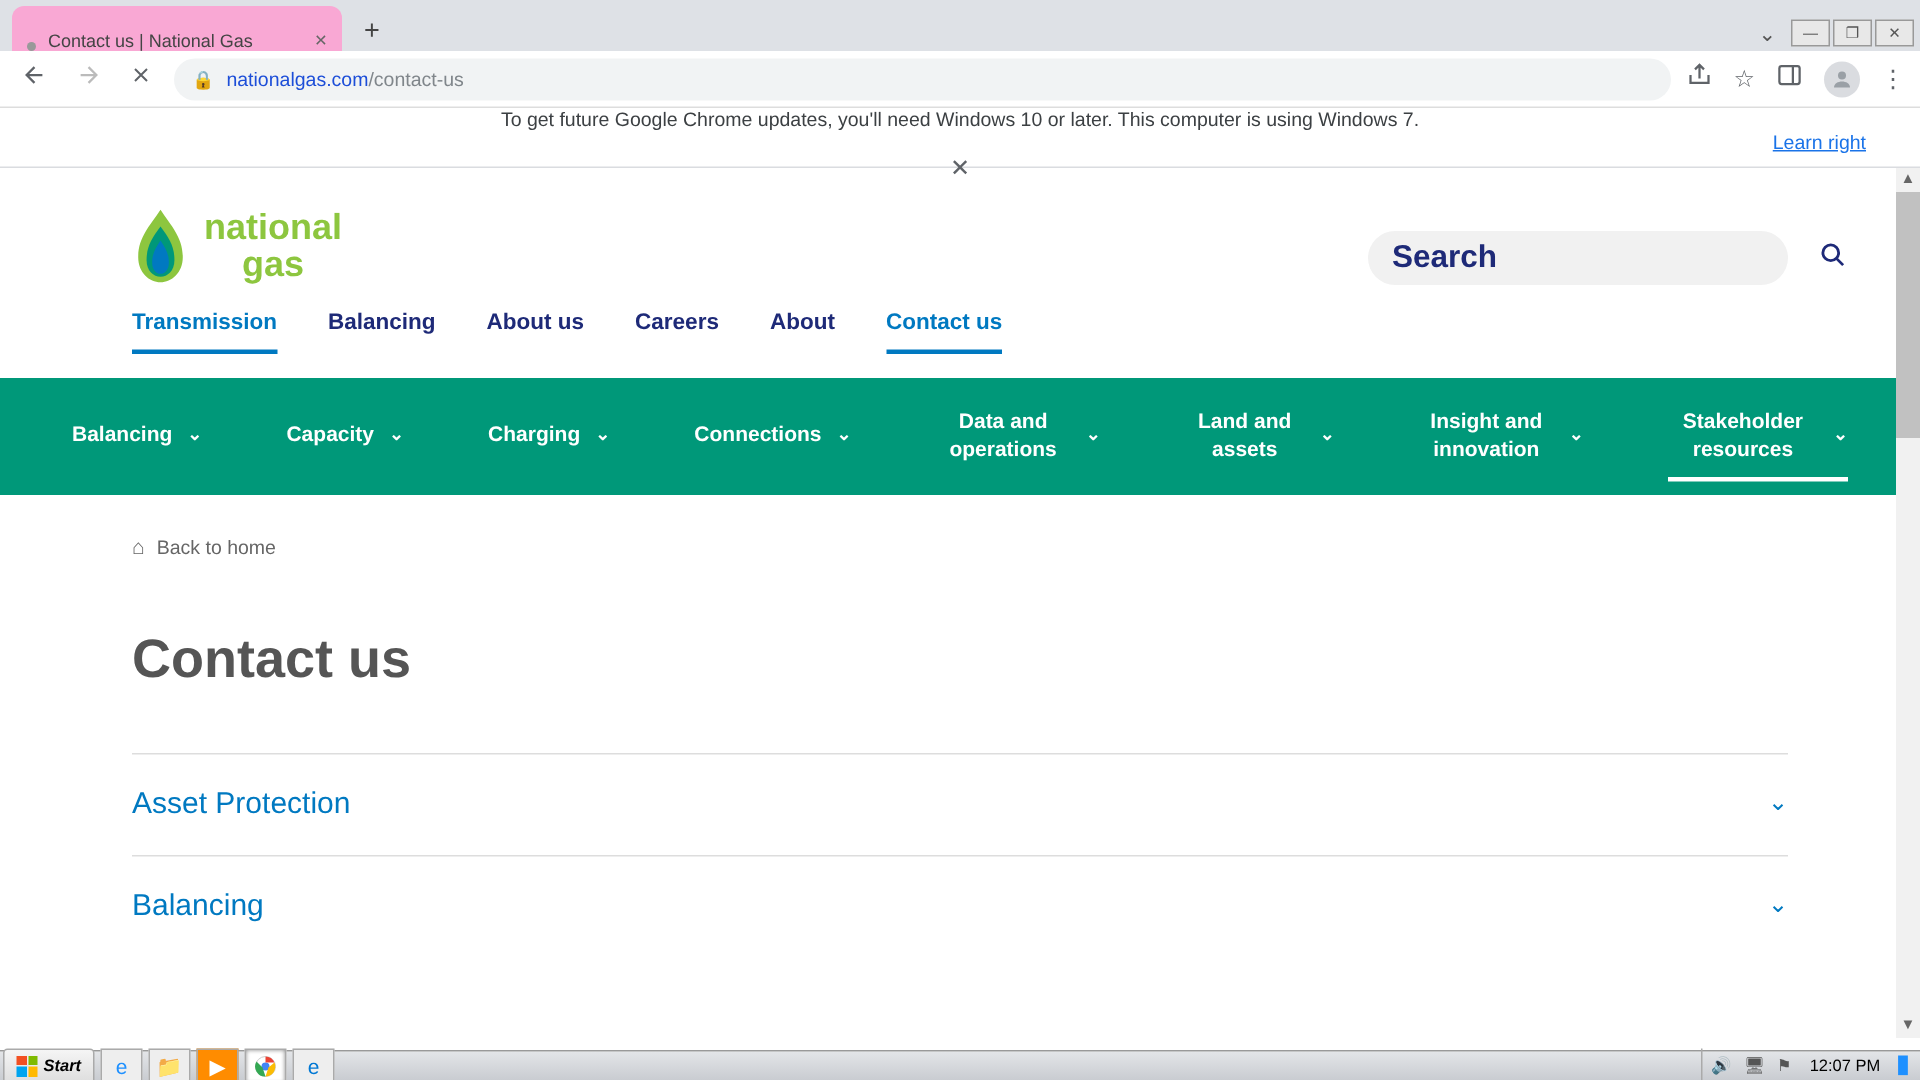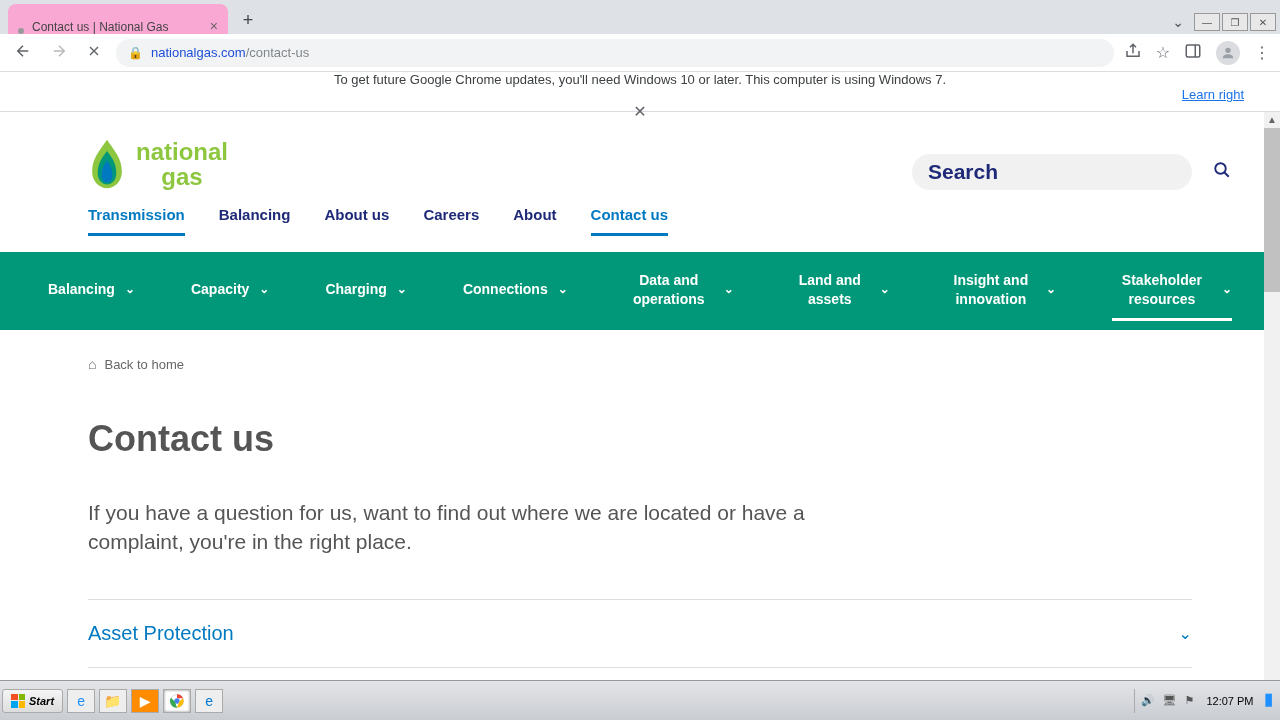--- a/index.html
+++ b/index.html
@@ -56,37 +56,37 @@
 .nav2-item.active { border-bottom-color: #fff; }
 .chev-down { font-size: 12px; }
 
 .breadcrumb { margin-top: 26px; display: flex; align-items: center; gap: 8px; color: #666; font-size: 13px; cursor: pointer; }
 .home-icon { font-size: 14px; }
 
 h1 { font-size: 36px; color: #555; font-weight: 700; margin-top: 46px; }
 .intro { font-size: 21px; color: #555; margin-top: 38px; max-width: 760px; line-height: 1.4; }
 
 .accordion { margin-top: 42px; }
-.acc-item { border-top: 1px solid #ddd; padding: 22px 0; display: flex; justify-content: space-between; align-items: center; cursor: pointer; }
+.acc-item { border-top: 1px solid #ddd; padding: 22px 0; display: flex; justify-content: space-between; cursor: pointer; }
 .acc-title { color: #0079c1; font-size: 20px; }
 .acc-chev { color: #0079c1; font-size: 16px; }
 
 .status-link { position: absolute; bottom: 0; left: 0; background: #ebebeb; border: 1px solid #ccc; border-left: none; border-bottom: none; padding: 2px 6px; font-size: 11px; color: #444; }
 
 .watermark { position: absolute; right: 30px; bottom: 20px; font-size: 40px; font-weight: 700; color: rgba(200,200,200,0.35); letter-spacing: 2px; display: flex; align-items: center; gap: 6px; pointer-events: none; }
 .watermark-tri { width: 0; height: 0; border-left: 24px solid rgba(200,200,200,0.35); border-top: 16px solid transparent; border-bottom: 16px solid transparent; }
 
 .scrollbar { position: absolute; right: 0; top: 112px; width: 16px; height: 580px; background: #f1f1f1; }
 .scroll-thumb { width: 100%; height: 180px; background: #c1c1c1; }
 .scroll-arrow { position: absolute; width: 16px; height: 16px; background: #f1f1f1; text-align: center; font-size: 10px; color: #666; line-height: 16px; }
 .scroll-arrow.up { top: 0; }
 .scroll-arrow.down { bottom: 0; }
 
 
-.taskbar { position: absolute; bottom: 0; left: 0; right: 0; height: 40px; background: linear-gradient(#e3e5e8, #c9ccd1); border-top: 1px solid #999; display: flex; align-items: center; font-size: 11px; }
+.taskbar { position: absolute; bottom: 0; left: 0; right: 0; height: 20px; background: linear-gradient(#e3e5e8, #c9ccd1); border-top: 1px solid #999; display: flex; align-items: center; font-size: 11px; }
 .start-btn { height: 24px; padding: 0 8px; margin: 0 2px; background: linear-gradient(#f5f5f5,#ddd); border: 1px solid #aaa; border-radius: 3px; display: flex; align-items: center; gap: 4px; font-weight: 700; font-style: italic; cursor: pointer; }
 .win-flag { width: 14px; height: 14px; display: grid; grid-template-columns: 1fr 1fr; grid-template-rows: 1fr 1fr; gap: 1px; }
 .win-flag div:nth-child(1){background:#f25022}.win-flag div:nth-child(2){background:#7fba00}.win-flag div:nth-child(3){background:#00a4ef}.win-flag div:nth-child(4){background:#ffb900}
 .task-icon { width: 28px; height: 24px; margin: 0 2px; border: 1px solid #aaa; background: #eee; display: flex; align-items: center; justify-content: center; cursor: pointer; font-size: 14px; }
 .task-icon.active { background: #fff; box-shadow: inset 0 0 3px #888; }
 .tray { margin-left: auto; display: flex; align-items: center; gap: 8px; padding: 0 6px; border-left: 1px solid #aaa; height: 24px; }
 .tray-time { padding: 0 4px; }
 .tray-icon { cursor: pointer; color: #555; }
 </style>
 </head>
@@ -227,21 +227,20 @@
     </div>
   </div>
 
   <div class="container">
     <div class="breadcrumb">
       <span class="home-icon">⌂</span>
       <span>Back to home</span>
     </div>
 
     <h1>Contact us</h1>
-    <p class="intro">If you have a question for us, want to find out where we are located or have a complaint, you're in the right place.</p>
 
     <div class="accordion">
       <div class="acc-item">
         <span class="acc-title">Asset Protection</span>
         <span class="acc-chev">⌄</span>
       </div>
       <div class="acc-item" style="border-bottom:none;padding-bottom:0">
         <span class="acc-title">Balancing</span>
         <span class="acc-chev">⌄</span>
       </div>

